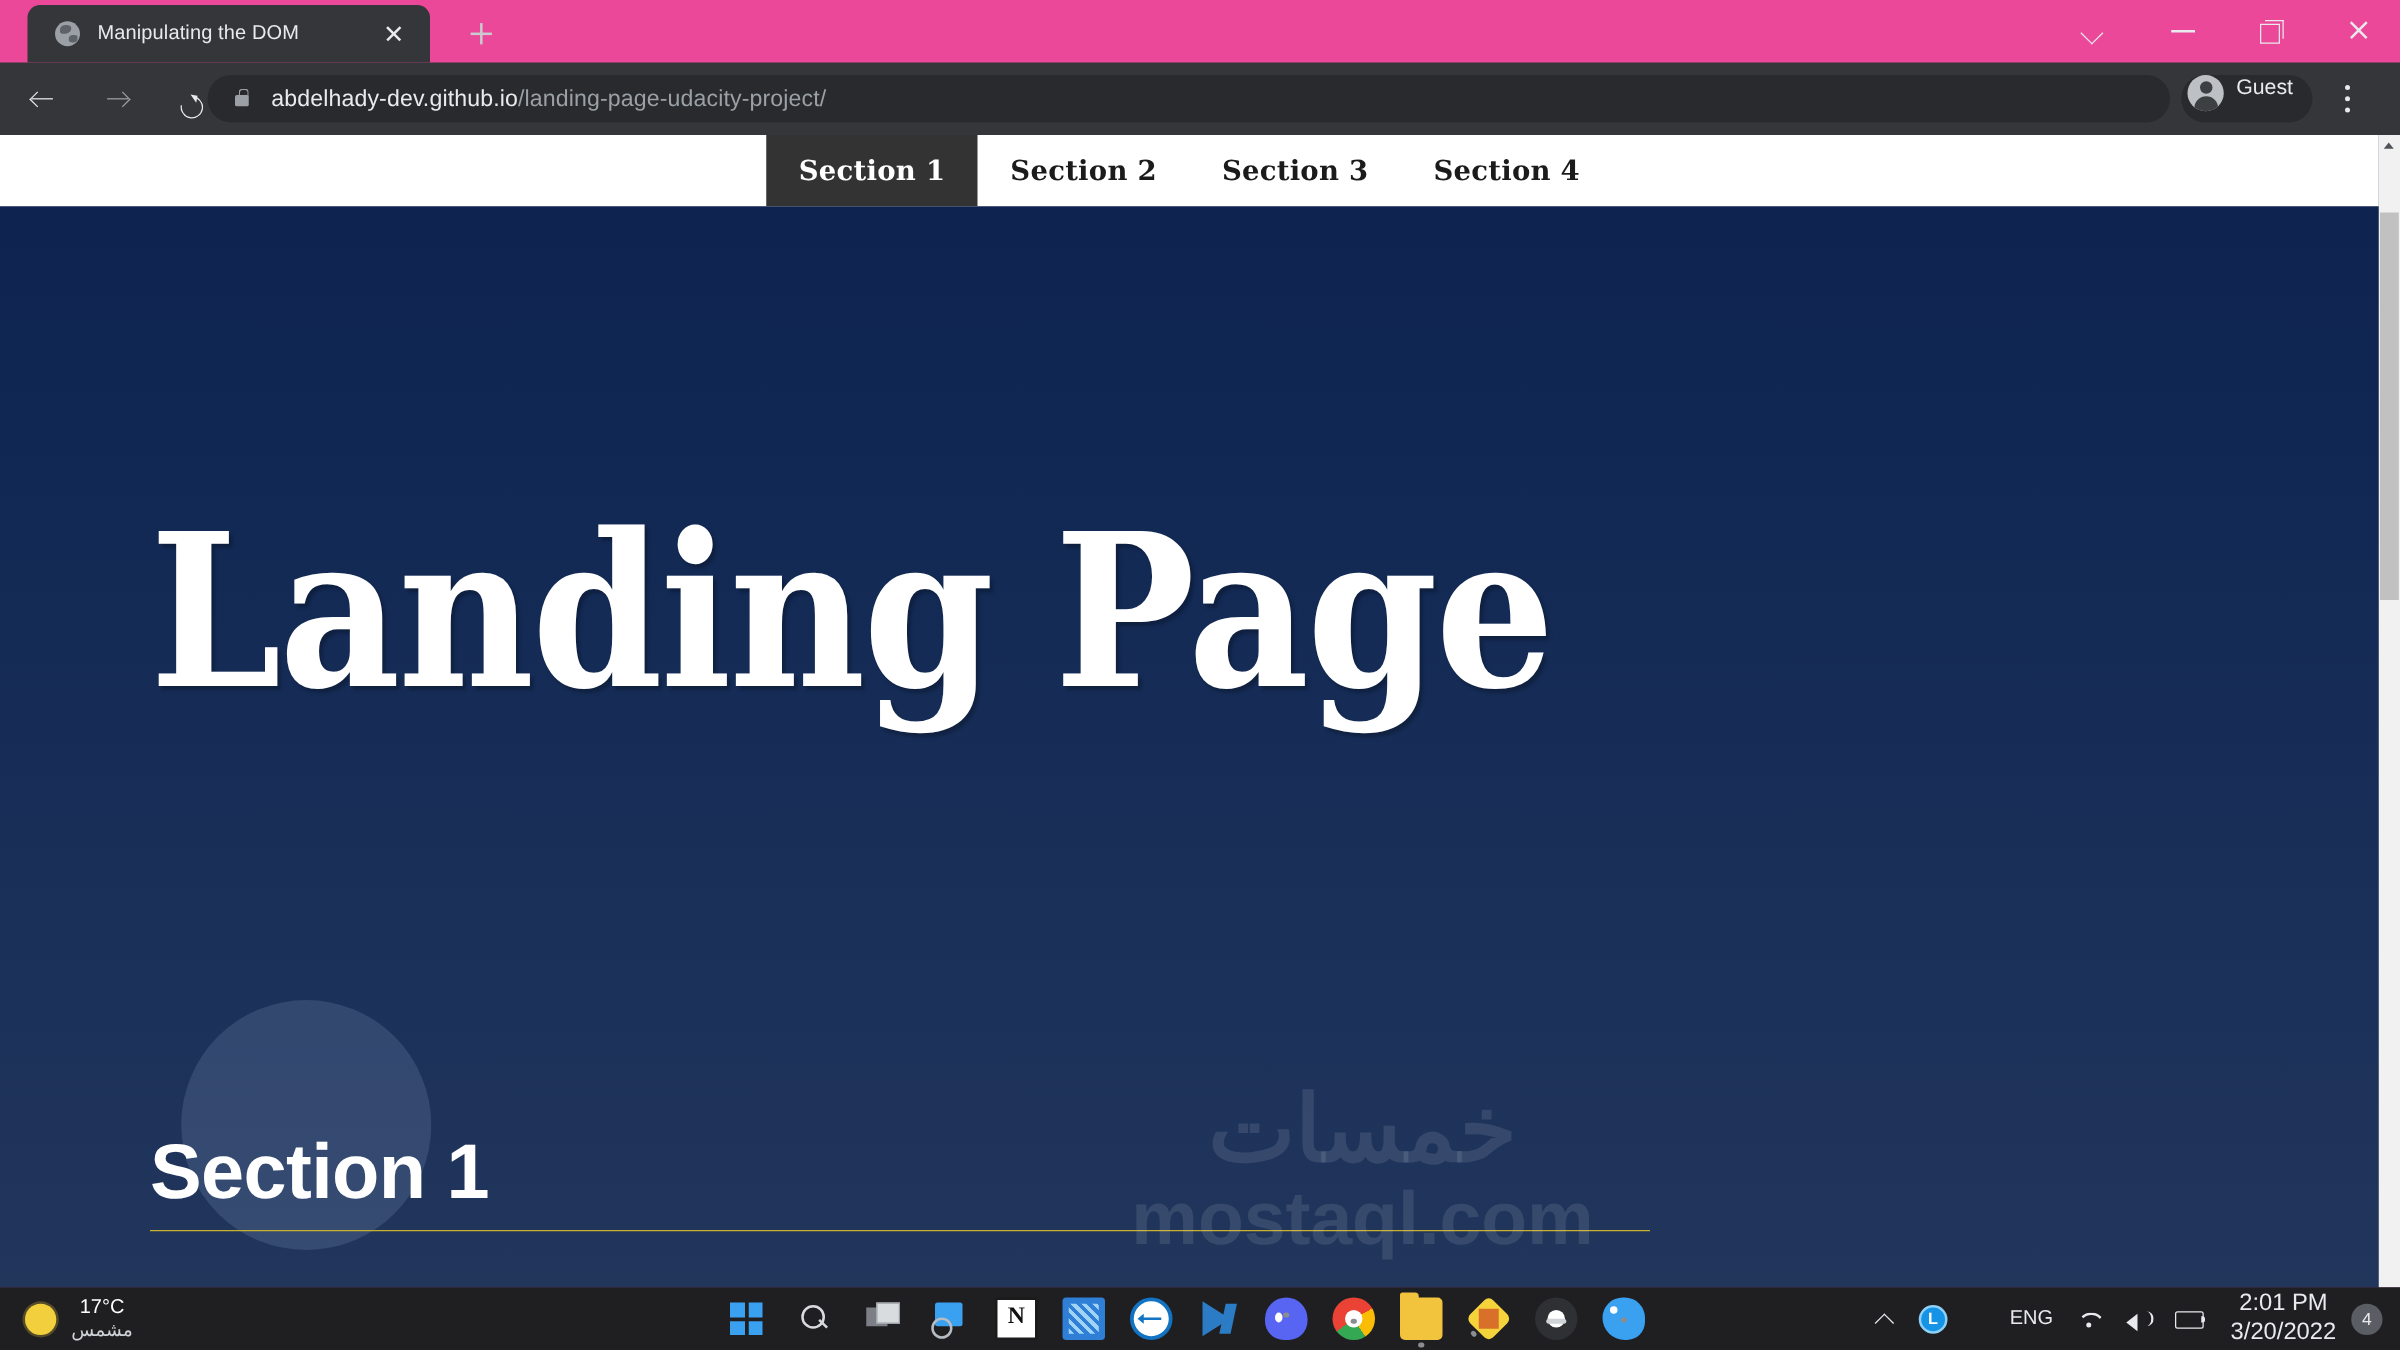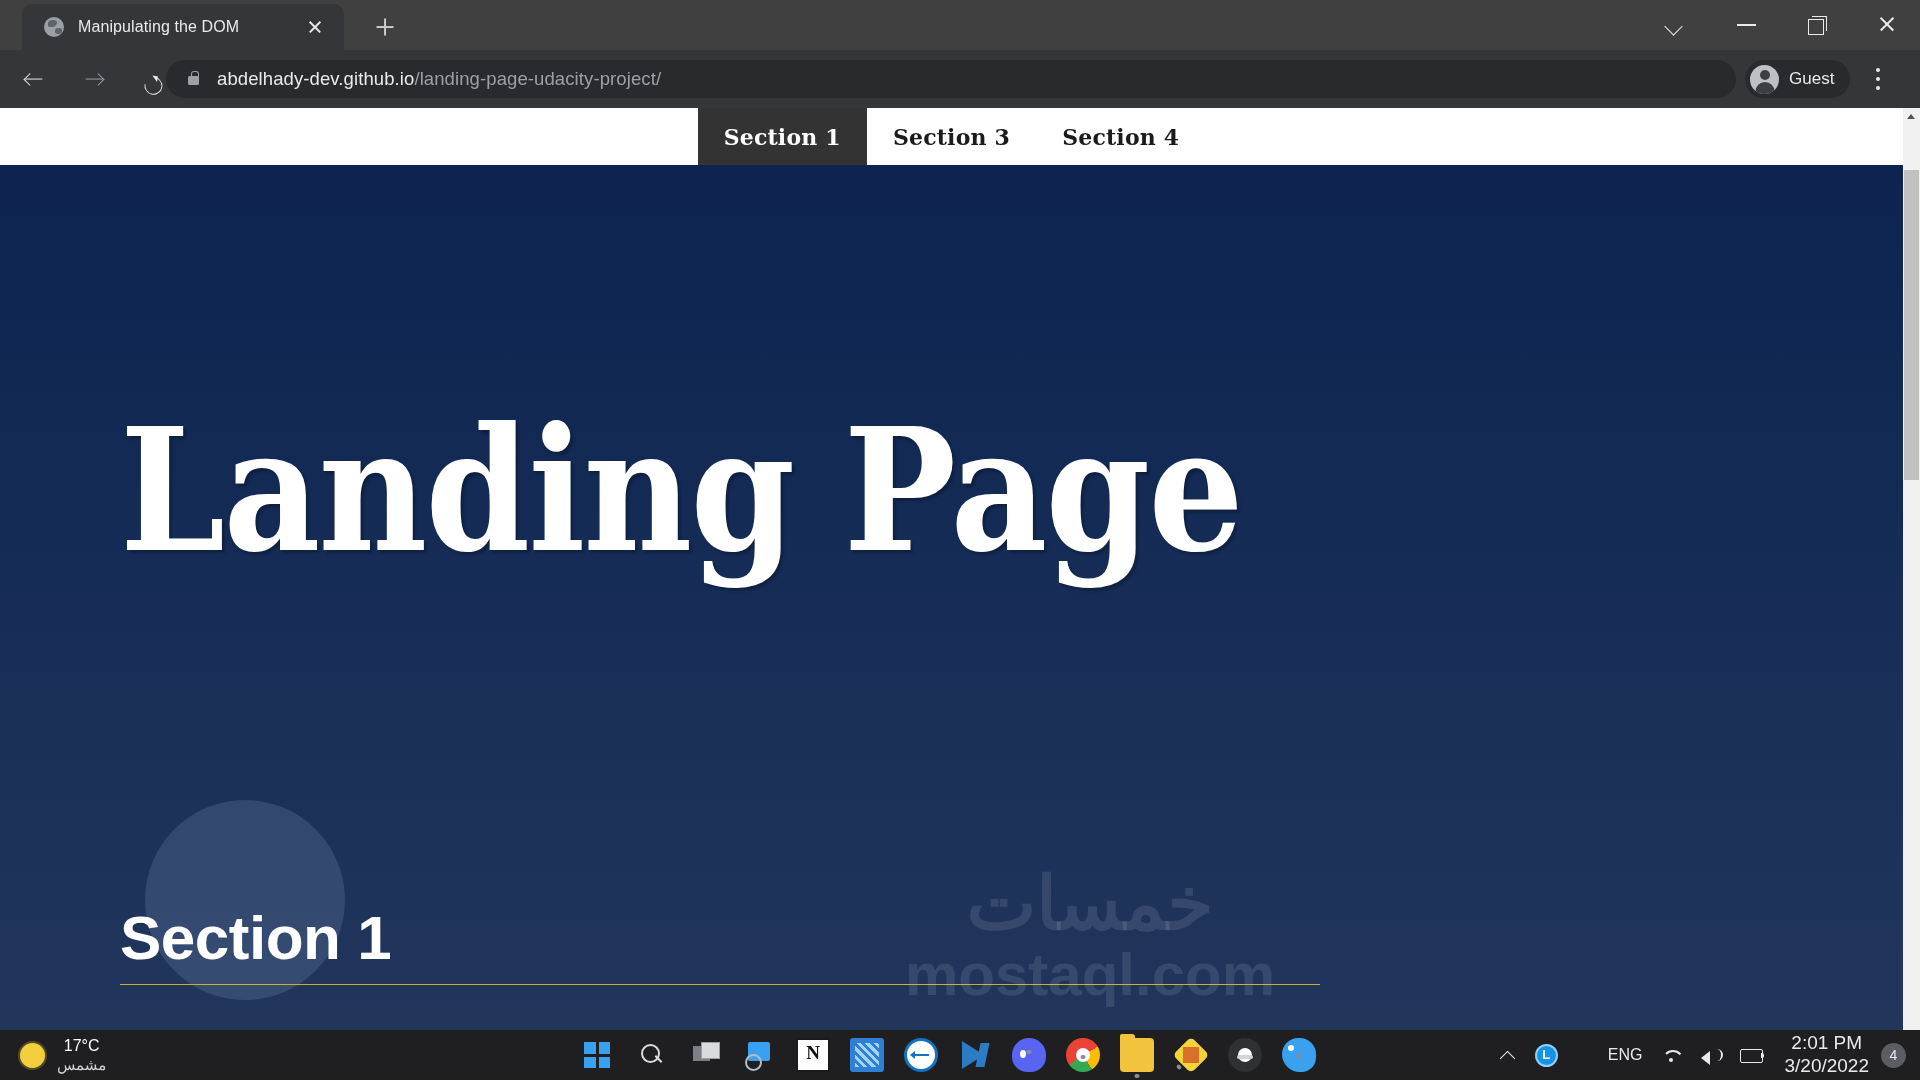--- a/index.html
+++ b/index.html
@@ -4,21 +4,21 @@
 <style>
   * { margin:0; padding:0; box-sizing:border-box; }
   html,body { width:1920px; height:1080px; overflow:hidden; }
   body {
     font-family:"Liberation Sans", sans-serif;
     background:#202124;
     -webkit-font-smoothing:antialiased;
   }
 
   
-  #browser { position:absolute; left:0; top:0; width:1920px; height:1030px; background:#404040; }
+  #browser { position:absolute; left:0; top:0; width:1920px; height:1030px; background:#ec4899; }
 
   #tabstrip { position:absolute; left:0; top:0; width:1920px; height:50px; }
 
   #tab-active {
     position:absolute; left:22px; top:4px; width:322px; height:46px;
     background:#35363a; border-radius:10px 10px 0 0;
     display:flex; align-items:center; padding:0 10px;
   }
   #tab-favicon {
     width:20px; height:20px; border-radius:50%;
@@ -134,21 +134,21 @@
   #lock-icon::before {
     content:""; position:absolute; left:2.5px; top:-5px; width:6px; height:6px;
     border:1.6px solid #9aa0a6; border-bottom:none; border-radius:3px 3px 0 0;
   }
   #url-line { font-size:18.5px; white-space:nowrap; letter-spacing:.1px; }
   #url-host { color:#e8eaed; }
   #url-path { color:#9aa0a6; }
 
   #profile-chip {
     position:absolute; left:1745px; top:10px; height:38px; border-radius:19px;
-    background:#292a2d; display:flex; align-items:center; padding:0 16px 0 5px;
+    background:#292a2d; display:flex; align-items:flex-start; padding:0 16px 0 5px;
   }
   #avatar {
     width:29px; height:29px; border-radius:50%; background:#bdc1c6;
     position:relative; margin-right:10px; overflow:hidden; flex:0 0 auto;
   }
   #avatar::before {
     content:""; position:absolute; left:50%; top:5px; width:10px; height:10px;
     border-radius:50%; background:#3c4043; transform:translateX(-50%);
   }
   #avatar::after {
@@ -478,20 +478,21 @@
         <span></span>
         <span></span>
         <span></span>
       </div>
   </div>
 
   <div id="viewport">
 
     <div id="pagenav">
       <div class="navitem active">Section 1</div>
+      <div class="navitem">Section 2</div>
       <div class="navitem">Section 3</div>
       <div class="navitem">Section 4</div>
     </div>
 
     <div id="hero">
       <div id="hero-title">Landing Page</div>
 
       <div id="sec-block">
         <div id="sec-circle"></div>
         <div id="sec-title">Section 1</div>

